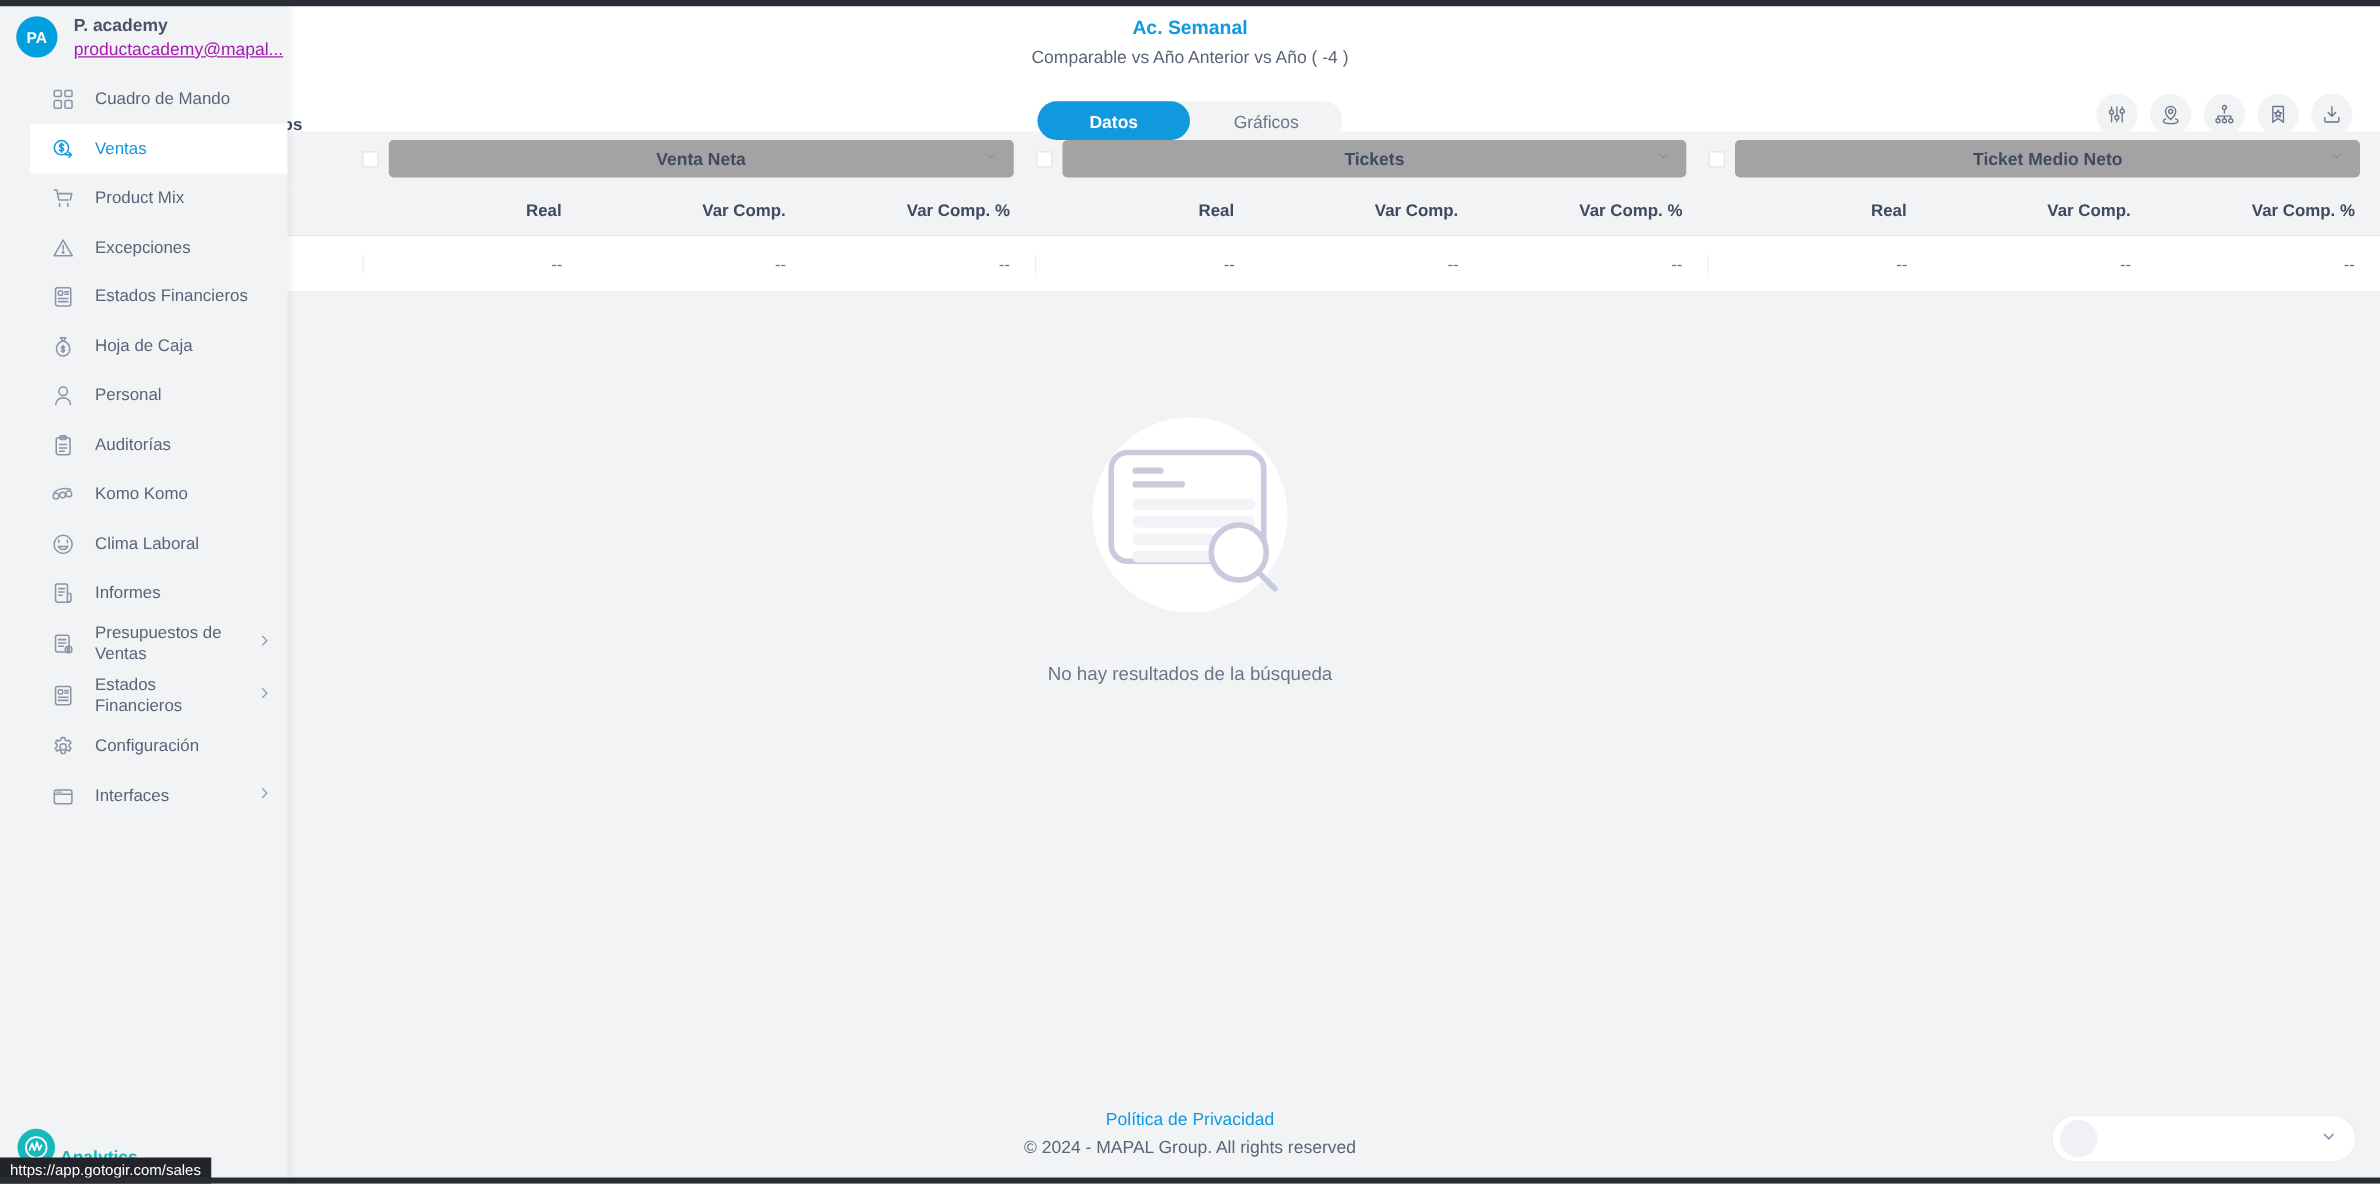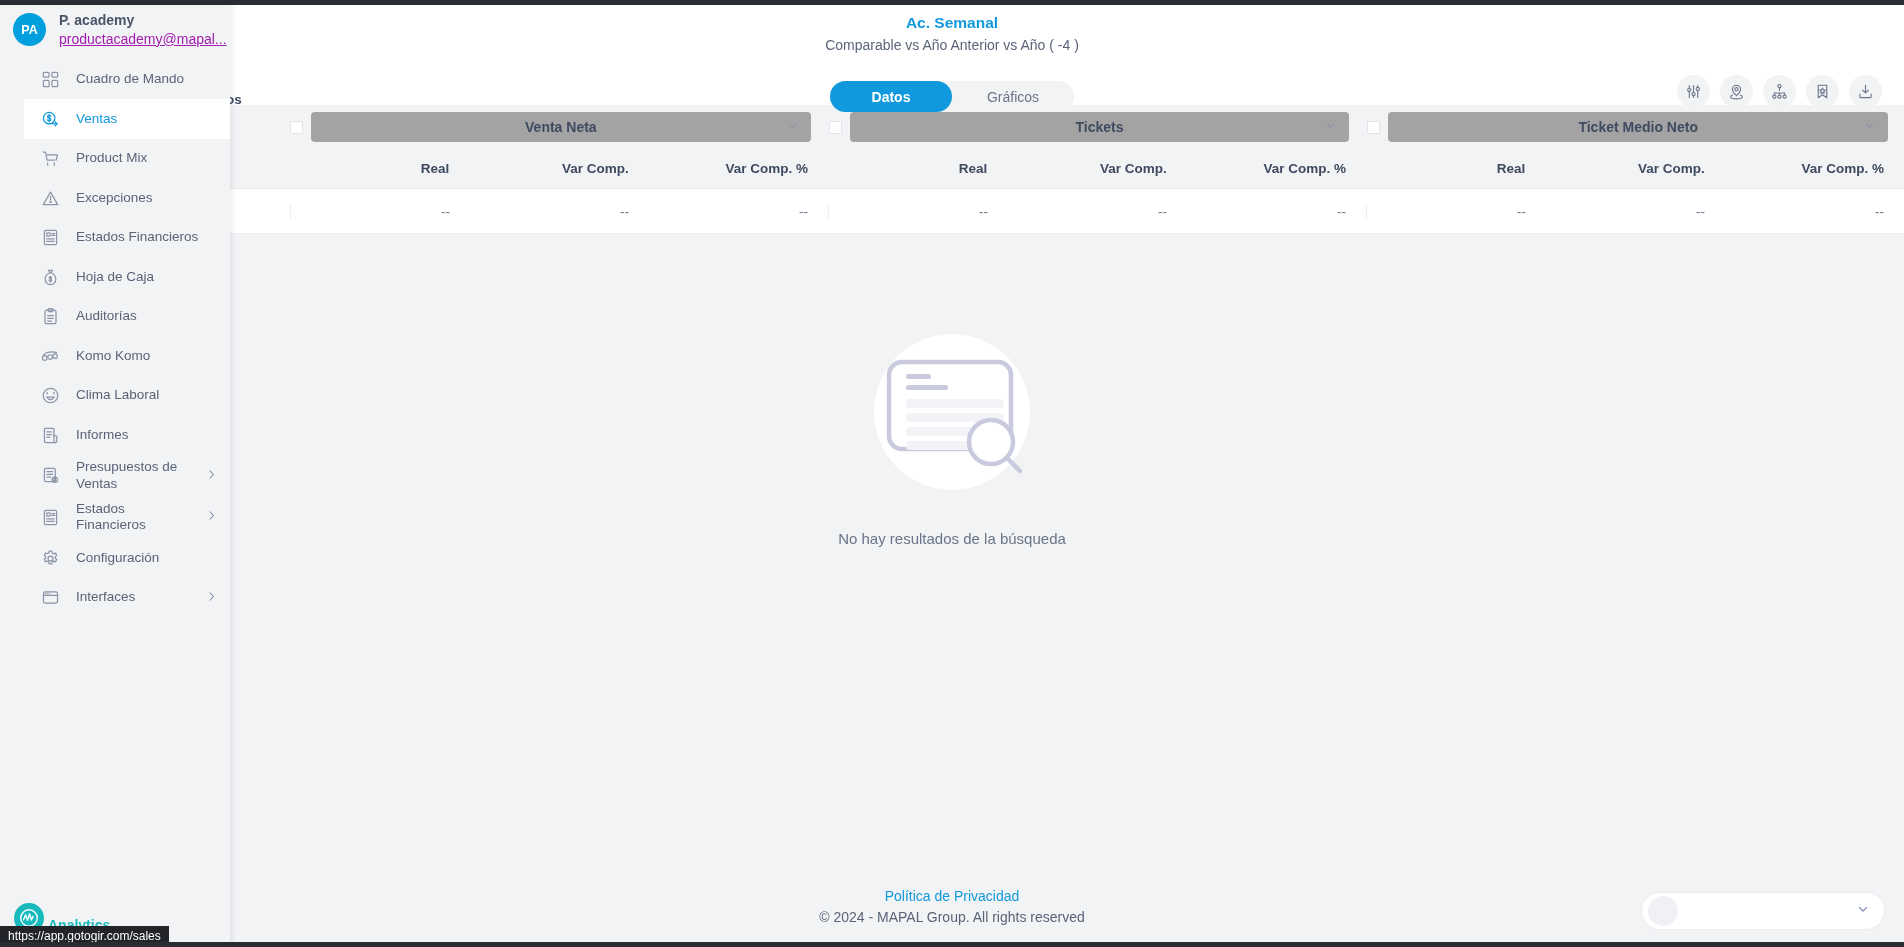--- a/index.html
+++ b/index.html
@@ -490,20 +490,29 @@
         <svg width="19" height="19" viewBox="0 0 20 20" fill="none" stroke="#8b94a8" stroke-width="1.3" stroke-linecap="round">
           <path d="M8 2.4h4l-1.4 2.6H9.4z"></path>
           <path d="M9.4 5c-3 1.2-5 4-5 6.9 0 3.2 2.5 5.7 5.6 5.7s5.6-2.5 5.6-5.7c0-2.9-2-5.7-5-6.9"></path>
           <path d="M11.2 10.3c-.3-.4-.8-.6-1.3-.6-.8 0-1.3.4-1.3 1 0 1.4 2.7.7 2.7 2.1 0 .6-.6 1-1.4 1-.6 0-1.1-.2-1.4-.6"></path>
           <path d="M10 8.8v6"></path>
         </svg>
       </span>
       <span class="lbl">Hoja de Caja</span>
     </div>
 
+    <div class="nav-item">
+      <span class="ico">
+        <svg width="19" height="19" viewBox="0 0 20 20" fill="none" stroke="#8b94a8" stroke-width="1.3" stroke-linecap="round">
+          <circle cx="10" cy="6.4" r="3.6"></circle>
+            <path d="M3.8 17.4c0-3.4 2.8-5.6 6.2-5.6s6.2 2.2 6.2 5.6"></path>
+        </svg>
+      </span>
+      <span class="lbl">Personal</span>
+    </div>
 
     <div class="nav-item">
       <span class="ico">
         <svg width="19" height="19" viewBox="0 0 20 20" fill="none" stroke="#8b94a8" stroke-width="1.3" stroke-linecap="round">
           <rect x="4.2" y="3.4" width="11.6" height="14.2" rx="1.6"></rect>
           <rect x="7.4" y="1.8" width="5.2" height="3" rx="1"></rect>
           <path d="M7 9h6M7 12h6M7 14.8h4"></path>
         </svg>
       </span>
       <span class="lbl">Auditorías</span>

